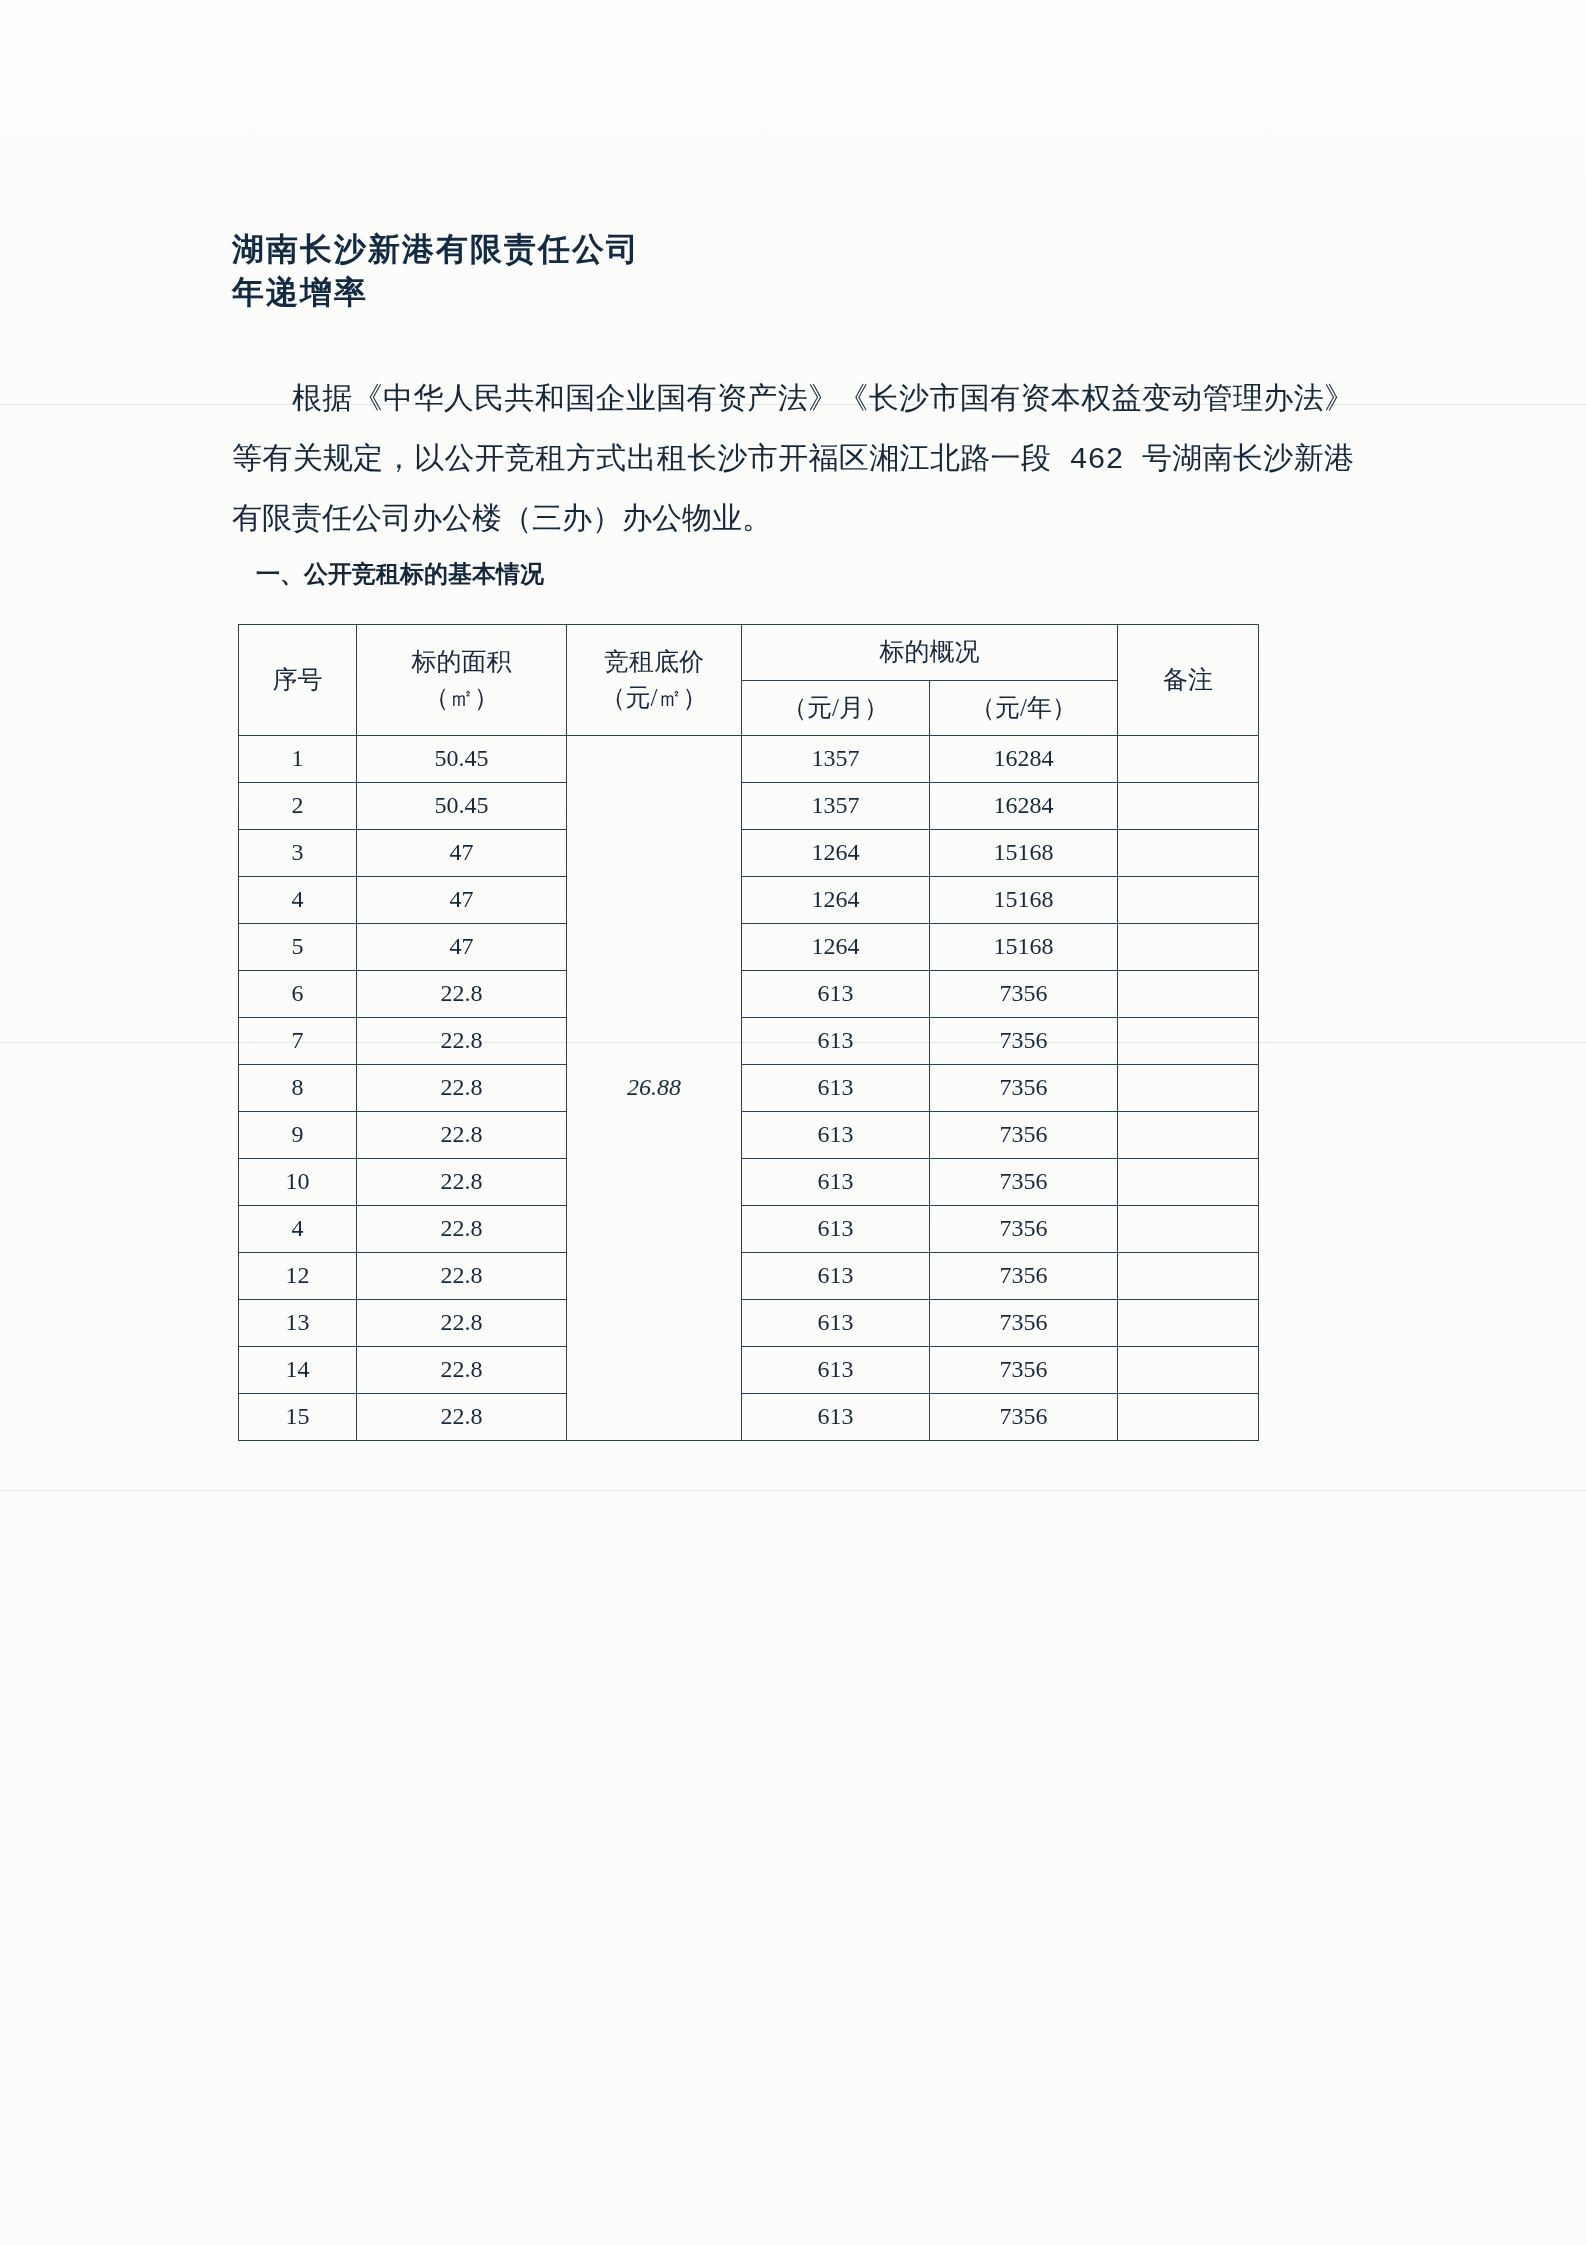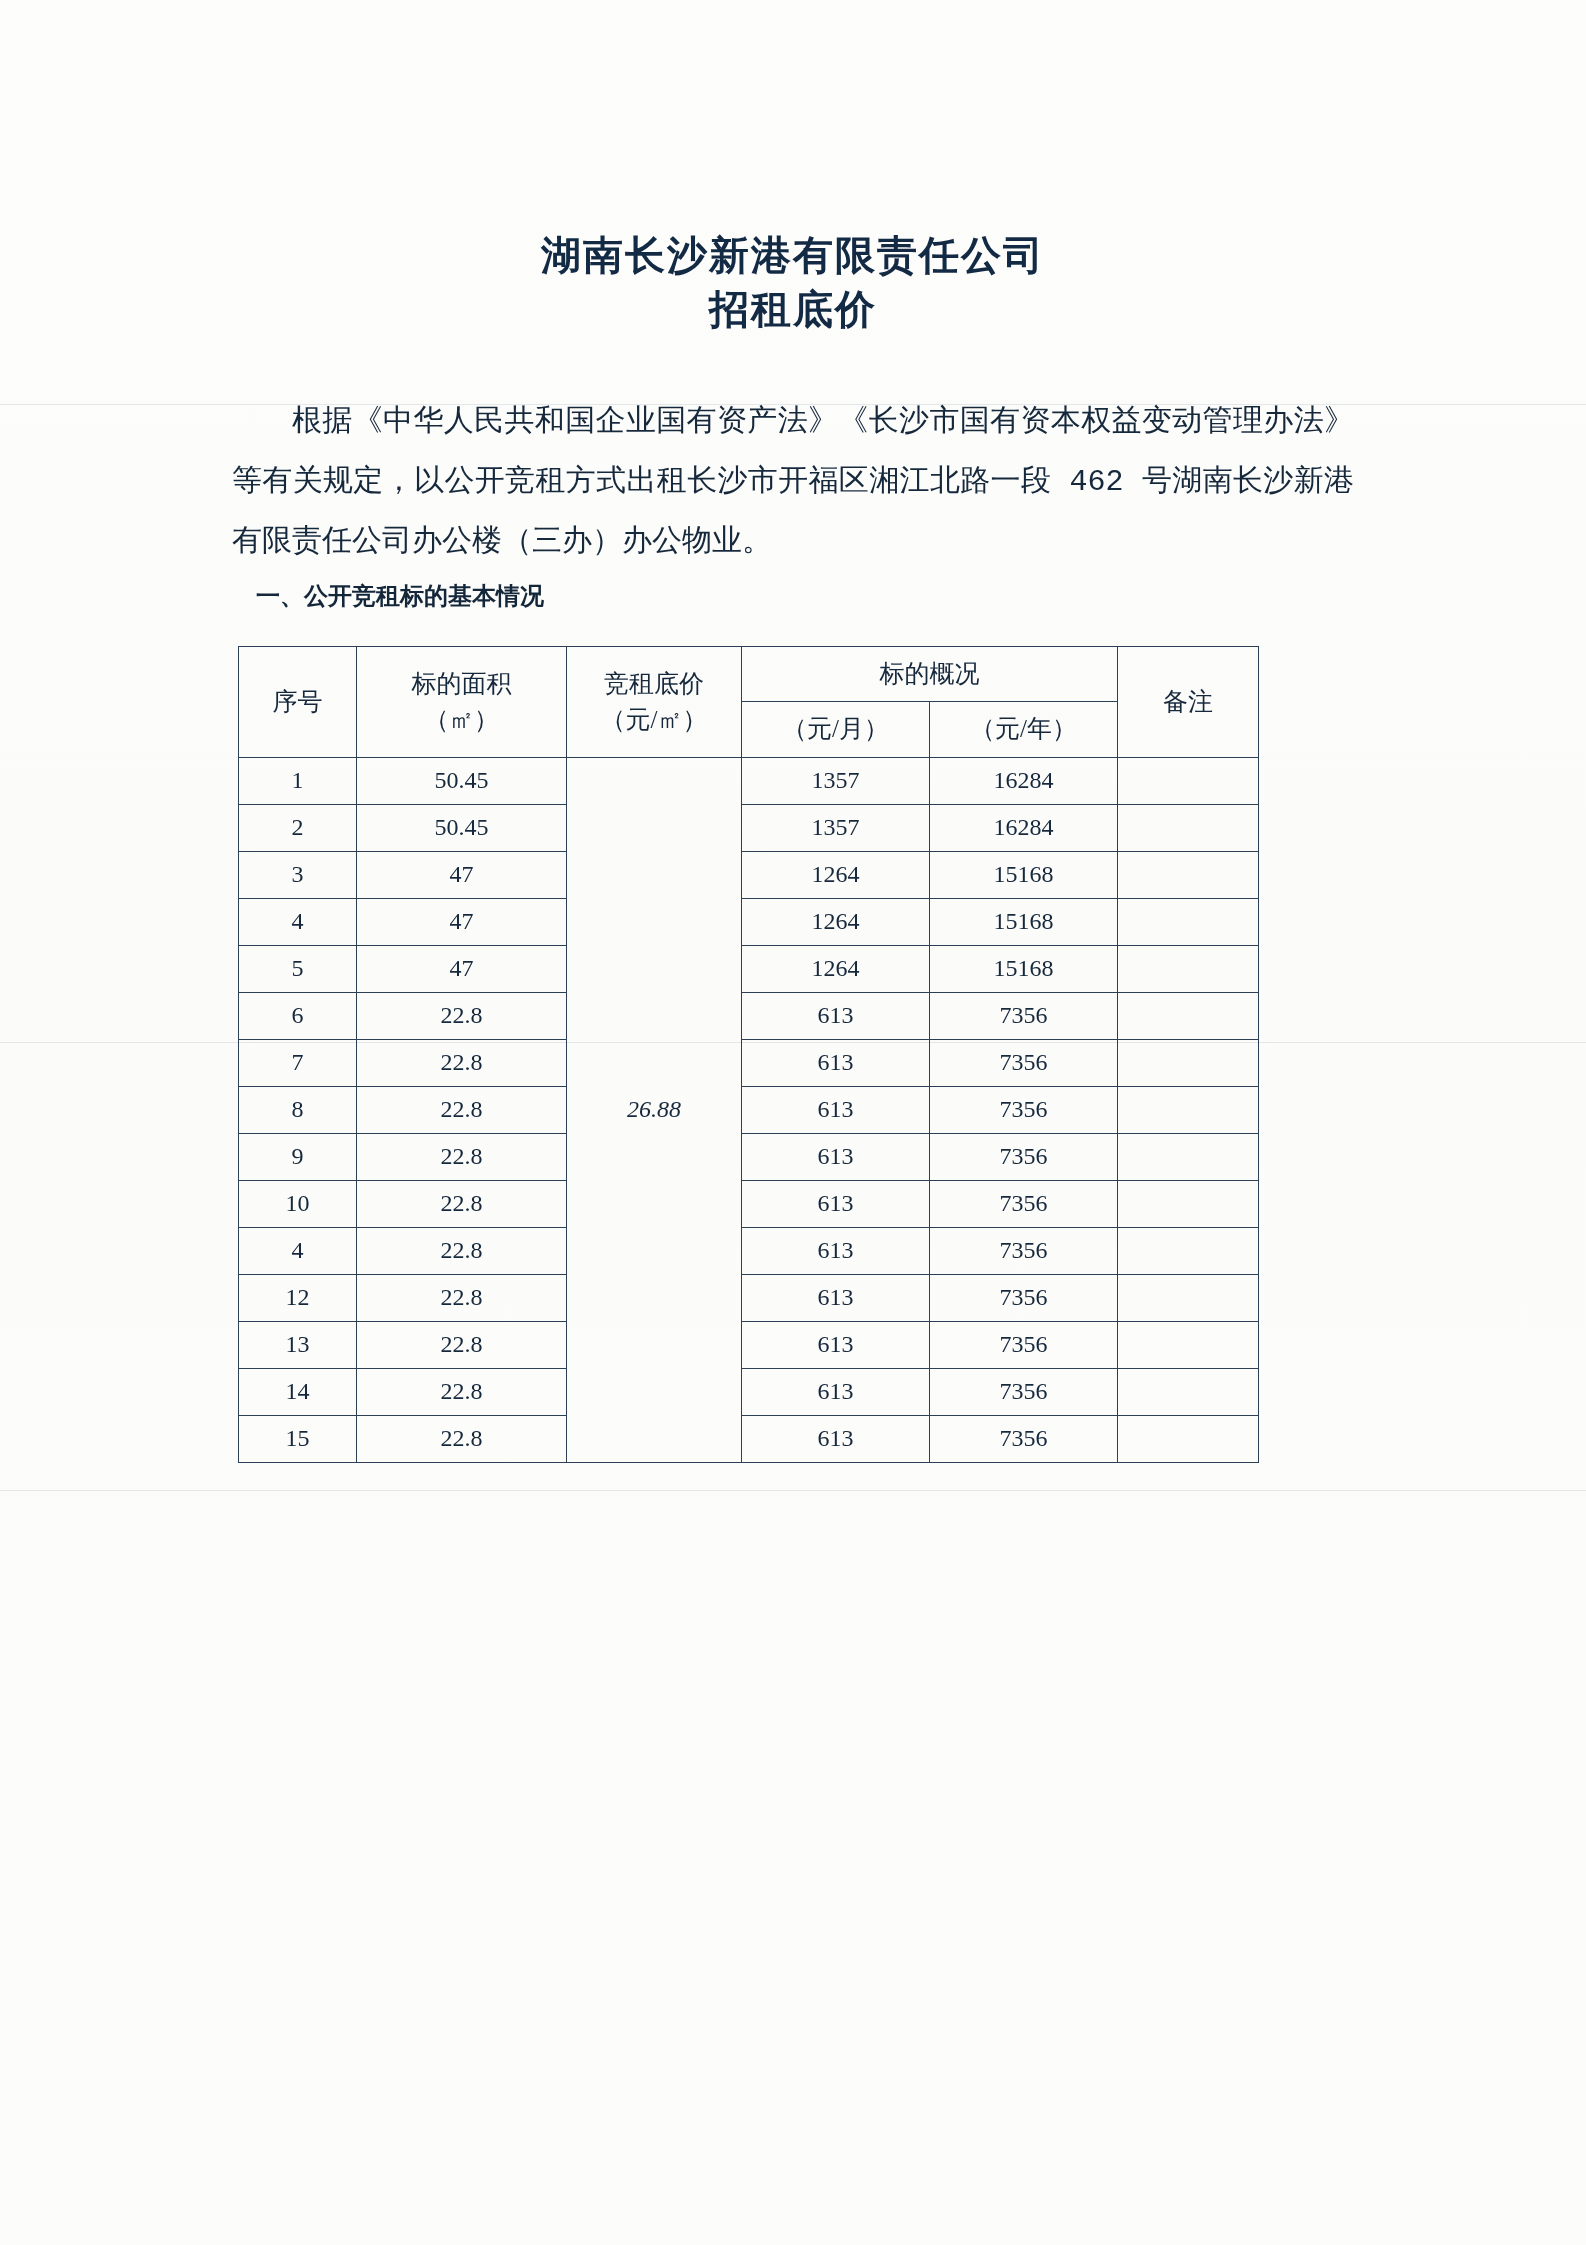--- a/index.html
+++ b/index.html
@@ -27,24 +27,23 @@
     height: 1px;
     background: rgba(120,140,160,0.18);
   }
   .content {
     position: absolute;
     left: 232px;
     top: 0;
     width: 1122px;
   }
   .title {
-    text-align: center;
-    font-family: "DejaVu Sans", "Liberation Sans", sans-serif;
-    font-weight: bold;
-    font-size: 40px;
+    font-family: "DejaVu Sans", "Liberation Sans", sans-serif;
+    font-weight: bold;
+    font-size: 32px;
     letter-spacing: 2px;
     color: #132a45;
     line-height: 1.35;
   }
   .title .line1 { display: block; margin-top: 228px; }
   .title .line2 { display: block; }
 
   .para {
     font-size: 30px;
     line-height: 2.0;
@@ -124,21 +123,21 @@
 
 <div class="page">
   <div class="scanline" style="top:404px;"></div>
   <div class="scanline" style="top:1042px;"></div>
   <div class="scanline" style="top:1490px;"></div>
 
   <div class="content">
 
     <div class="title">
       <span class="line1">湖南长沙新港有限责任公司</span>
-      <span class="line2">招租底价</span>
+      <span class="line2">年递增率</span>
     </div>
 
     <p class="para first">根据《中华人民共和国企业国有资产法》《长沙市国有资本权益变动管理办法》等有关规定，以公开竞租方式出租长沙市开福区湘江北路一段 462 号湖南长沙新港有限责任公司办公楼（三办）办公物业。</p>
 
     <p class="heading">一、公开竞租标的基本情况</p>
 
 
 
 
     <table class="rent">

